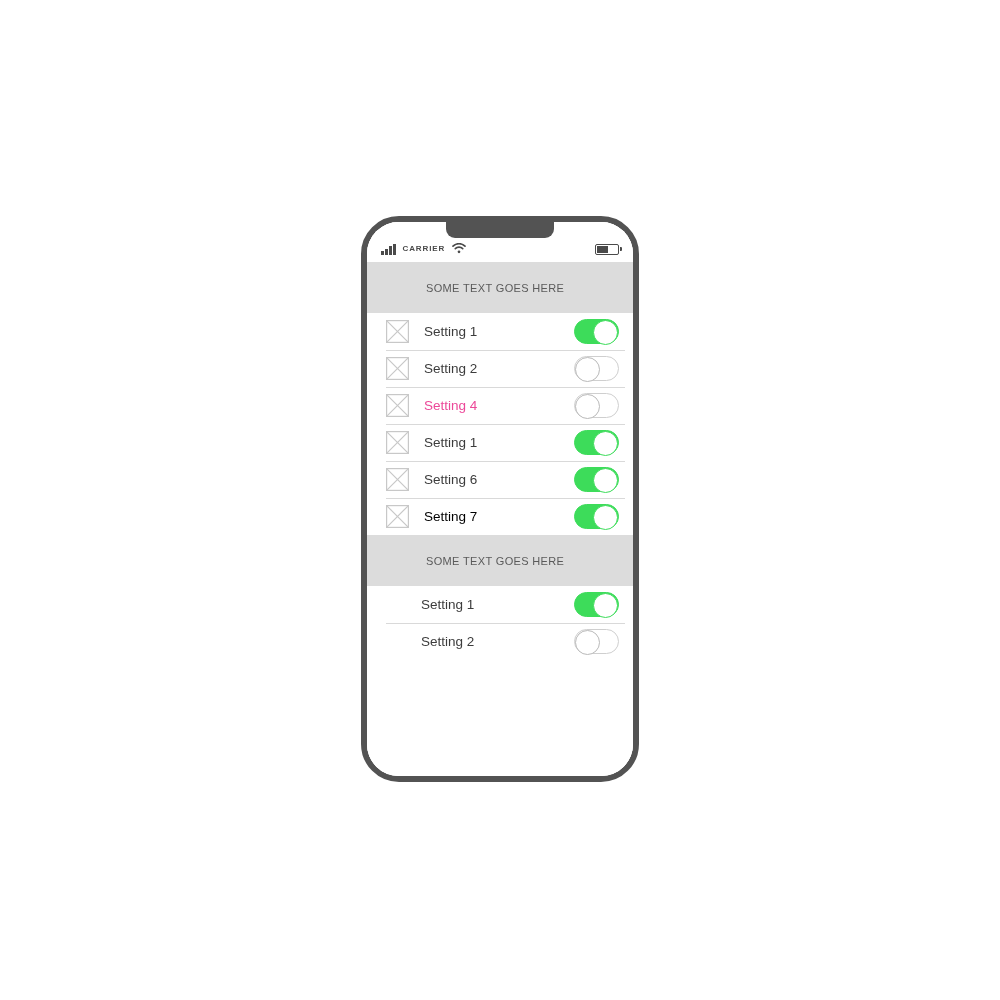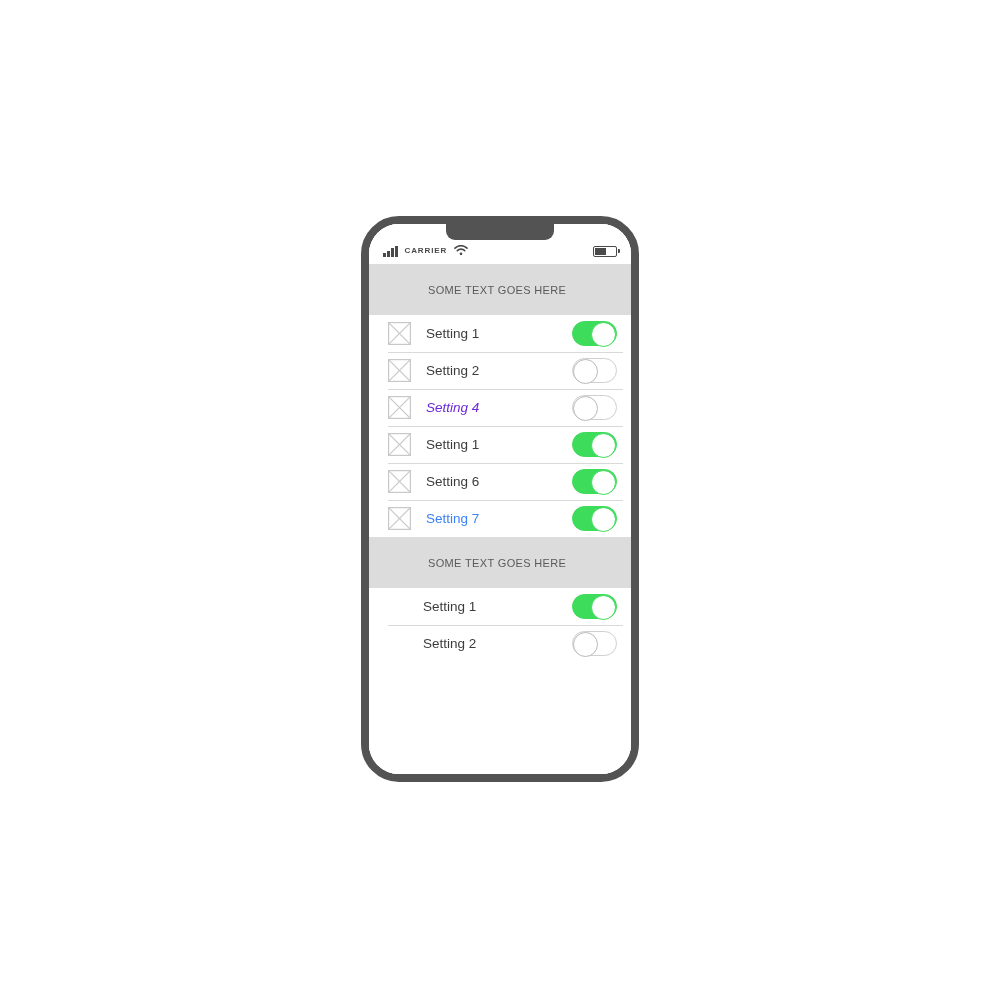--- a/index.html
+++ b/index.html
@@ -15,21 +15,21 @@
   }
 
   
   #phone-mockup {
     position: absolute;
     left: 361px;
     top: 216px;
     width: 278px;
     height: 566px;
     box-sizing: border-box;
-    border: 8px solid #fca5a5;
+    border: 6px solid #fca5a5;
     border-radius: 38px;
     background: #ffffff;
     overflow: hidden;
   }
 
   #notch {
     position: absolute;
     left: 50%;
     top: 0;
     transform: translateX(-50%);
@@ -283,21 +283,21 @@
             <span class="toggle off" style="border-color: rgb(207, 207, 207);">
               <span class="knob"></span>
             </span>
           </div>
           <div class="setting-row">
             <span class="placeholder-icon"><svg width="23" height="23" viewBox="0 0 23 23">
                 <rect x="0.6" y="0.6" width="21.8" height="21.8" fill="none" stroke="#c8c8c8" stroke-width="1.2"></rect>
                 <line x1="0.6" y1="0.6" x2="22.4" y2="22.4" stroke="#c8c8c8" stroke-width="1.2"></line>
                 <line x1="22.4" y1="0.6" x2="0.6" y2="22.4" stroke="#c8c8c8" stroke-width="1.2"></line>
               </svg></span>
-            <span class="row-label" style="color: #6d28d9; font-style: italic;">Setting 4</span>
+            <span class="row-label" style="color: #ec4899;">Setting 4</span>
             <span class="toggle off" style="border-color: rgb(207, 207, 207);">
               <span class="knob"></span>
             </span>
           </div>
           <div class="setting-row">
             <span class="placeholder-icon"><svg width="23" height="23" viewBox="0 0 23 23">
                 <rect x="0.6" y="0.6" width="21.8" height="21.8" fill="none" stroke="#c8c8c8" stroke-width="1.2"></rect>
                 <line x1="0.6" y1="0.6" x2="22.4" y2="22.4" stroke="#c8c8c8" stroke-width="1.2"></line>
                 <line x1="22.4" y1="0.6" x2="0.6" y2="22.4" stroke="#c8c8c8" stroke-width="1.2"></line>
               </svg></span>
@@ -316,21 +316,21 @@
             <span class="toggle on" style="background: rgb(61, 220, 90); border-color: rgb(61, 220, 90);">
               <span class="knob" style="border-color: rgb(61, 220, 90);"></span>
             </span>
           </div>
           <div class="setting-row">
             <span class="placeholder-icon"><svg width="23" height="23" viewBox="0 0 23 23">
                 <rect x="0.6" y="0.6" width="21.8" height="21.8" fill="none" stroke="#c8c8c8" stroke-width="1.2"></rect>
                 <line x1="0.6" y1="0.6" x2="22.4" y2="22.4" stroke="#c8c8c8" stroke-width="1.2"></line>
                 <line x1="22.4" y1="0.6" x2="0.6" y2="22.4" stroke="#c8c8c8" stroke-width="1.2"></line>
               </svg></span>
-            <span class="row-label" style="color: #3b82f6;">Setting 7</span>
+            <span class="row-label" style="color: #000000;">Setting 7</span>
             <span class="toggle on" style="background: rgb(61, 220, 90); border-color: rgb(61, 220, 90);">
               <span class="knob" style="border-color: rgb(61, 220, 90);"></span>
             </span>
           </div>
         </div>
         <div class="section-header" style="background: rgb(220, 220, 220);">
           <span class="section-header-text" style="color: rgb(90, 90, 90);">SOME TEXT GOES HERE</span>
         </div>
         <div class="section-rows">
           <div class="setting-row no-icon">

